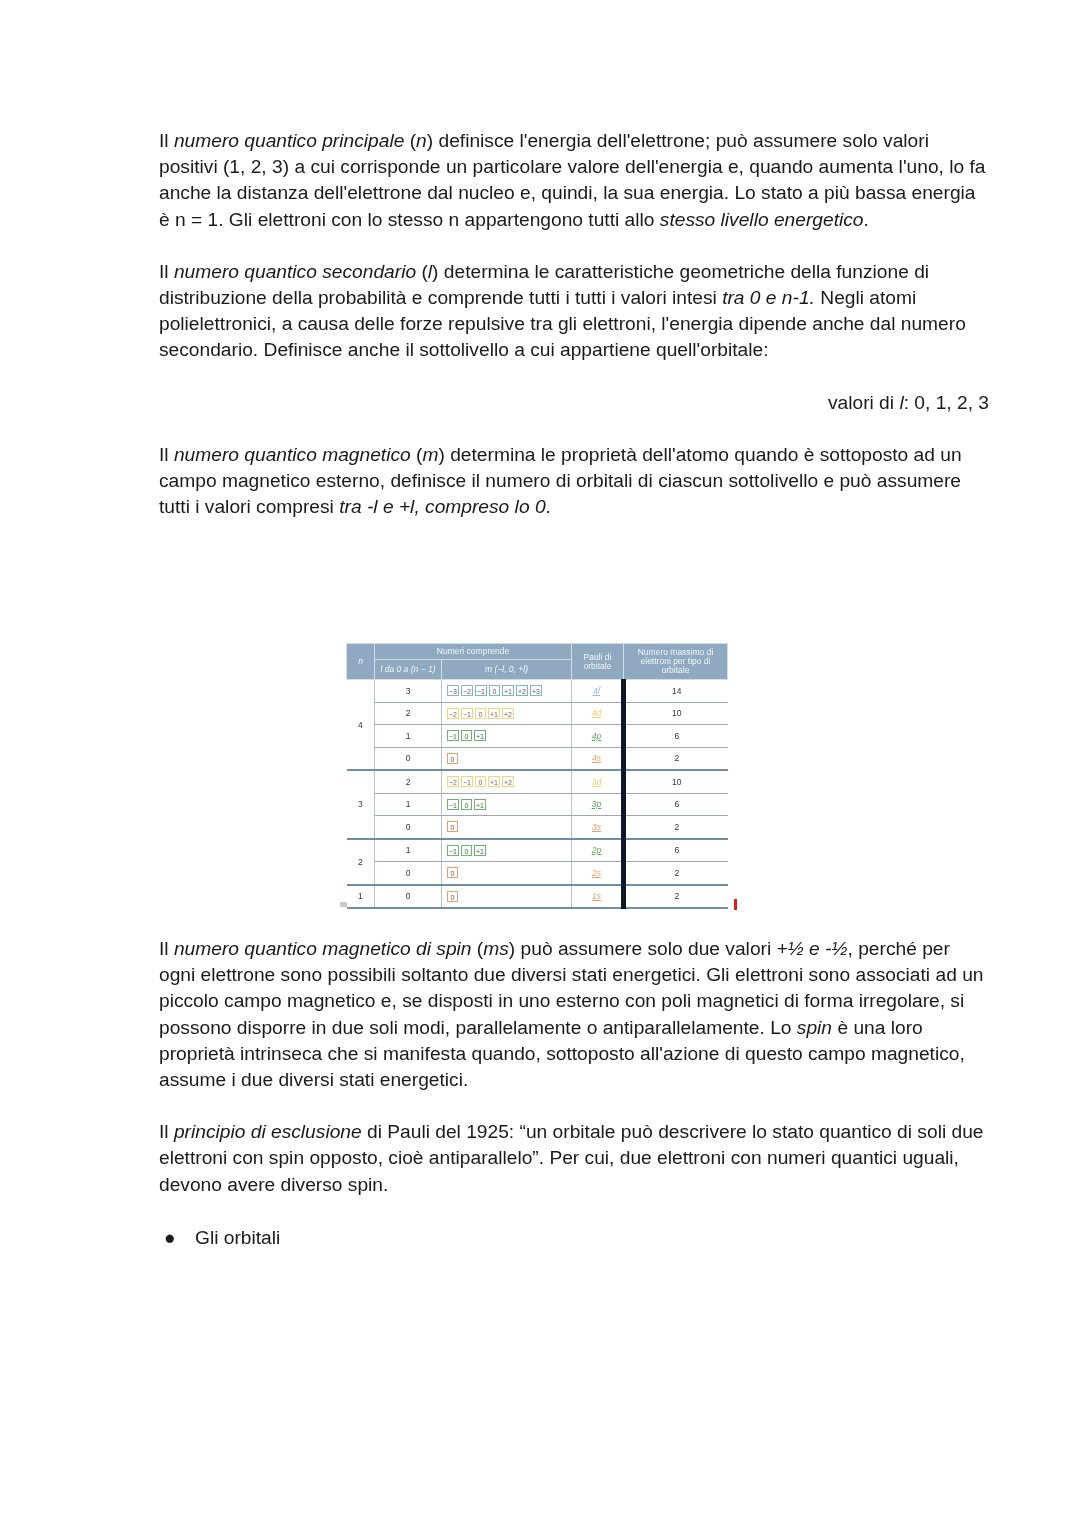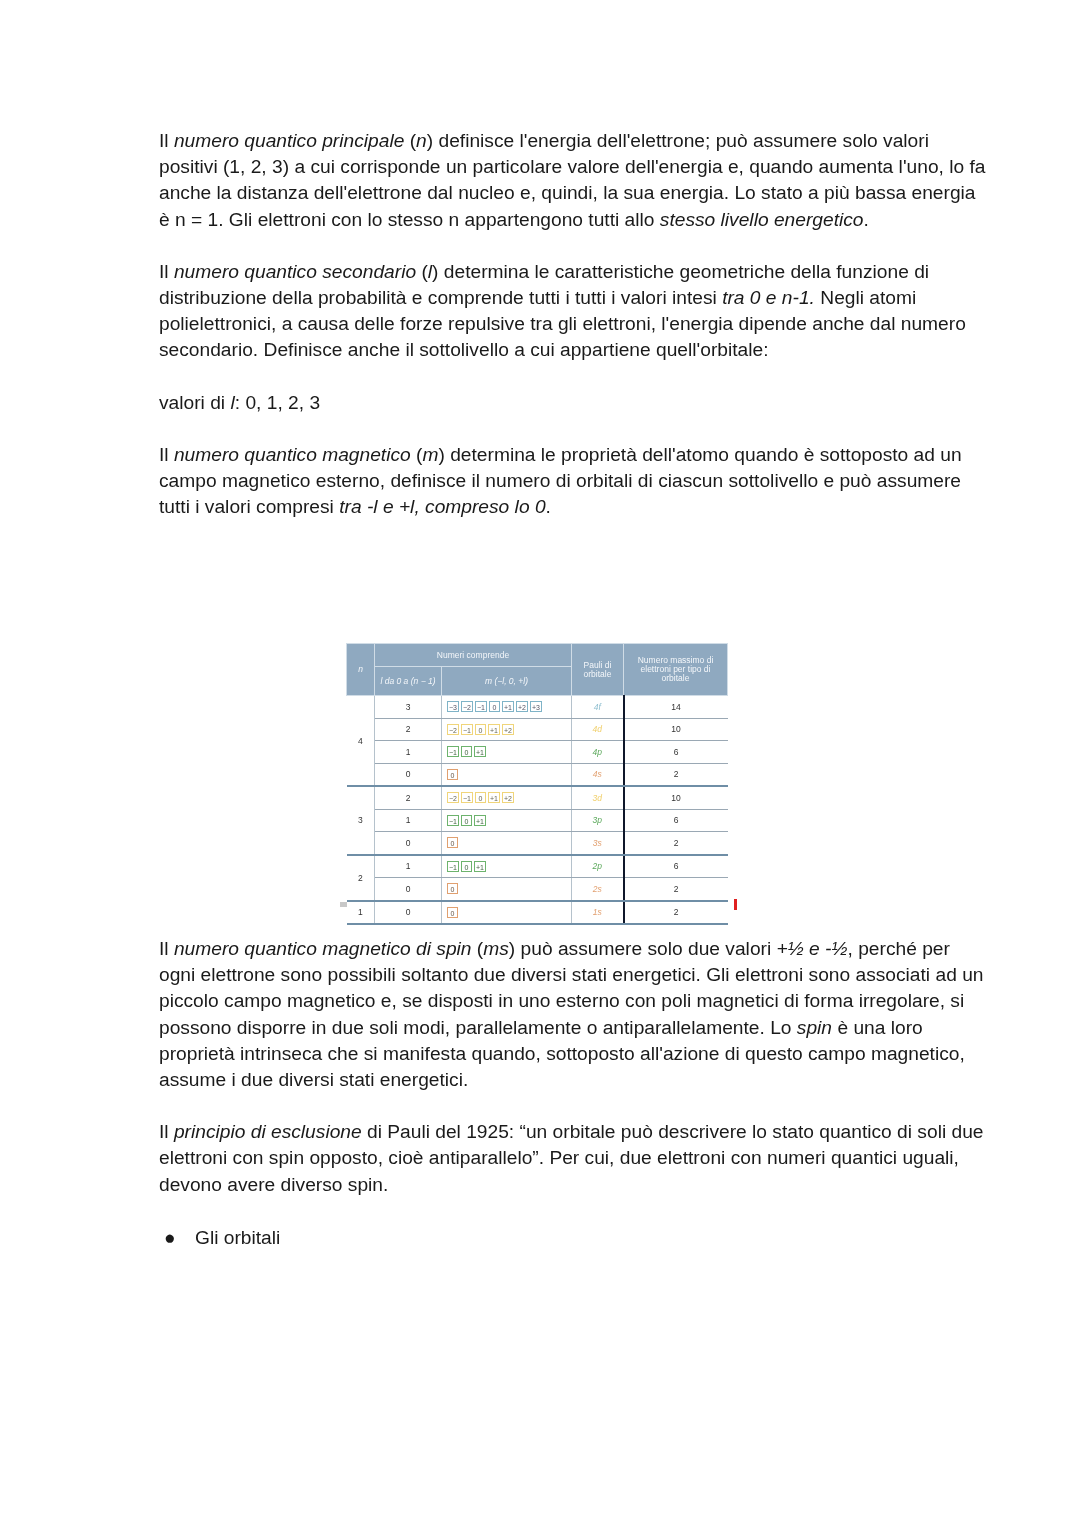--- a/index.html
+++ b/index.html
@@ -1,33 +1,33 @@
 <!DOCTYPE html>
 <html><head>
   <meta charset="utf-8">
   <style>
     html, body { margin: 0; padding: 0; background: #ffffff; }
     body { width: 1080px; height: 1525px; position: relative; overflow: hidden;
            font-family: "Liberation Sans", sans-serif; color: #1a1a1a; }
     .page { position: absolute; left: 131px; top: 128px; width: 830px; margin-left: 28px; }
     p.para { margin: 0; font-size: 19.2px; line-height: 26.2px; }
     .gap { height: 26px; }
-    .centered { text-align: left; font-size: 19.2px; line-height: 26.2px; }
+    .centered { text-align: right; font-size: 19.2px; line-height: 26.2px; }
     i { font-style: italic; }
 
     .table-wrap { position: absolute; left: 340px; top: 643px; width: 405px; height: 270px; }
     table.qt { position: absolute; left: 6px; top: 0; border-collapse: collapse;
                font-family: "Liberation Sans", sans-serif; font-size: 8.5px; color: #333; }
     table.qt th { background: #8fa9c0; color: #f4f7fa; font-weight: normal; padding: 0;
                   border: 1px solid #d0dce6; text-align: center; line-height: 9px; }
     table.qt td { border-bottom: 1px solid #9aa8b4; text-align: center; height: 21.5px; padding: 0; }
     table.qt td.nc { border-right: 1px solid #b5c2cc; }
     table.qt td.lc { border-right: 1px solid #b5c2cc; }
     table.qt td.mc { text-align: left; padding-left: 5px; border-right: 1px solid #b5c2cc; }
-    table.qt td.tc { border-right: 2px solid #0f172a; font-style: italic; }
+    table.qt td.tc { border-right: 5px solid #0f172a; font-style: italic; text-decoration: underline; }
     table.qt tr.group-end td { border-bottom: 2px solid #6f8ea6; }
     .mbox { display: inline-block; min-width: 11px; height: 11px; line-height: 11px; padding: 0 1px;
             margin-right: 2px; font-size: 7px; text-align: center; border: 1px solid; box-sizing: border-box; }
     .m-f { border-color: #7fb3c7; color: #556; }
     .m-d { border-color: #f0d57a; color: #665; }
     .m-p { border-color: #6db36d; color: #464; }
     .m-s { border-color: #e0a070; color: #654; }
     .t-f { color: #8fbfd0; }
     .t-d { color: #f0cf6a; margin-top: 28px; }
     .t-p { color: #5aa85a; }
@@ -60,21 +60,21 @@
         <col style="width:67px">
         <col style="width:130px">
         <col style="width:52px">
         <col style="width:104px">
     </colgroup>
     <thead>
       <tr style="height:16px">
         <th rowspan="2" style="font-style:italic">n</th>
         <th colspan="2">Numeri comprende</th>
         <th rowspan="2" style="padding:0 4px">Pauli di orbitale</th>
-        <th rowspan="2" style="padding:12px 10px">Numero massimo di elettroni per tipo di orbitale</th>
+        <th rowspan="2" style="padding:0 10px">Numero massimo di elettroni per tipo di orbitale</th>
       </tr>
       <tr style="height:20px">
         <th style="font-style:italic">l da 0 a (n − 1)</th>
         <th style="font-style:italic">m (−l, 0, +l)</th>
       </tr>
     </thead>
     <tbody id="qt-body">
         <tr>
           <td class="nc" rowspan="4" style="border-bottom: 2px solid rgb(111, 142, 166);">4</td>
           <td class="lc">3</td>

